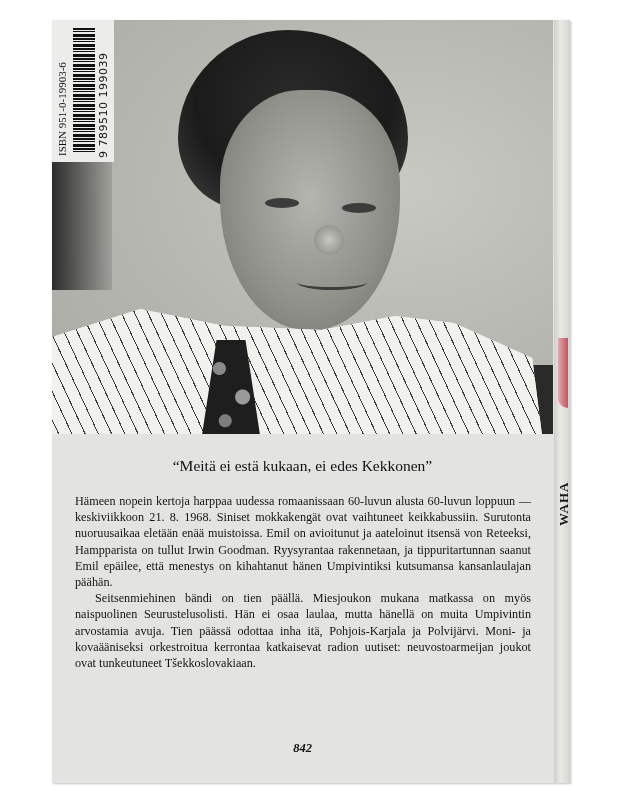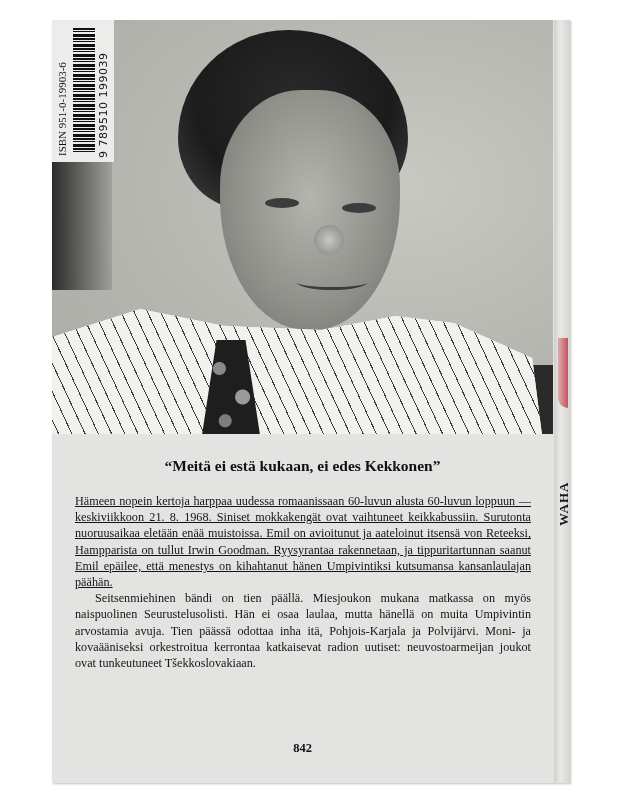--- a/index.html
+++ b/index.html
@@ -84,32 +84,32 @@
   }
   .barcode-digits {
     position:absolute; left:45px; top:6px; height:132px; width:14px;
     writing-mode: vertical-rl; transform: rotate(180deg);
     font-family: "DejaVu Sans", sans-serif; font-size:11px; color:#111; white-space:nowrap;
     letter-spacing:0.5px;
   }
 
   .headline {
     position:absolute; left:0; top:437px; width:501px; text-align:center;
-    font-weight:bold; font-size:15.5px; color:#111;
+    font-weight:normal; font-size:15.5px; color:#111;
   }
   .headline { top:437px; }
   .blurb {
     position:absolute; left:23px; top:473px; width:456px;
     font-size:12.2px; line-height:16.2px; color:#141414; text-align:justify;
   }
   .blurb p { margin:0; text-indent:20px; }
-  .blurb p:first-child { text-indent:0;text-decoration:underline; }
+  .blurb p:first-child { text-indent:0; }
   .page-num {
     position:absolute; left:0; top:721px; width:501px; text-align:center;
-    font-size:12.5px; color:#111; font-weight:bold;
+    font-size:12.5px; color:#111; font-weight:bold;font-style:italic;
   }
 </style>
 </head>
 <body>
 
 <div class="book">
   <div class="photo">
     <div class="bg-dark-left"></div>
     <div class="chair"></div>
     <div class="hair"></div>

